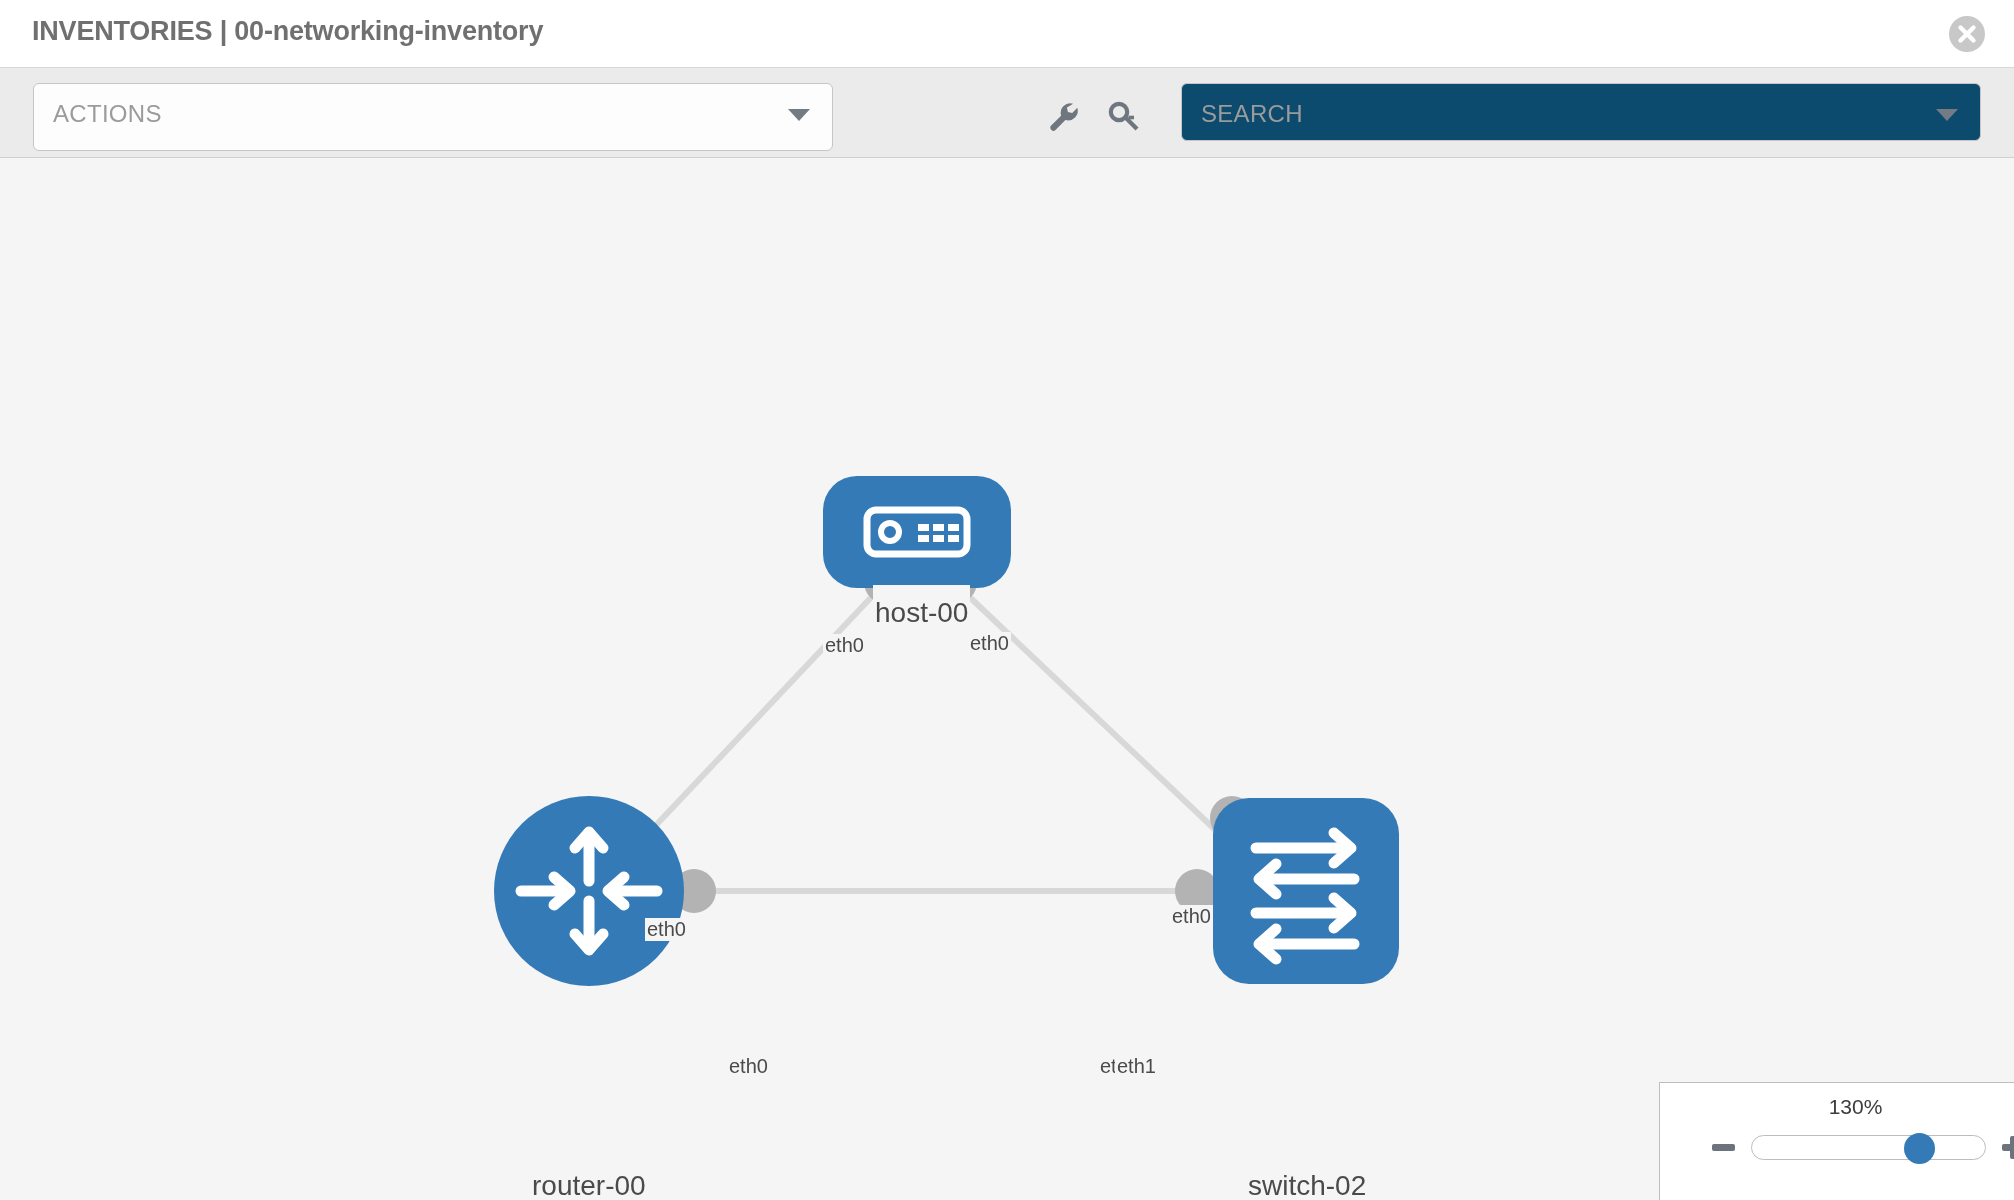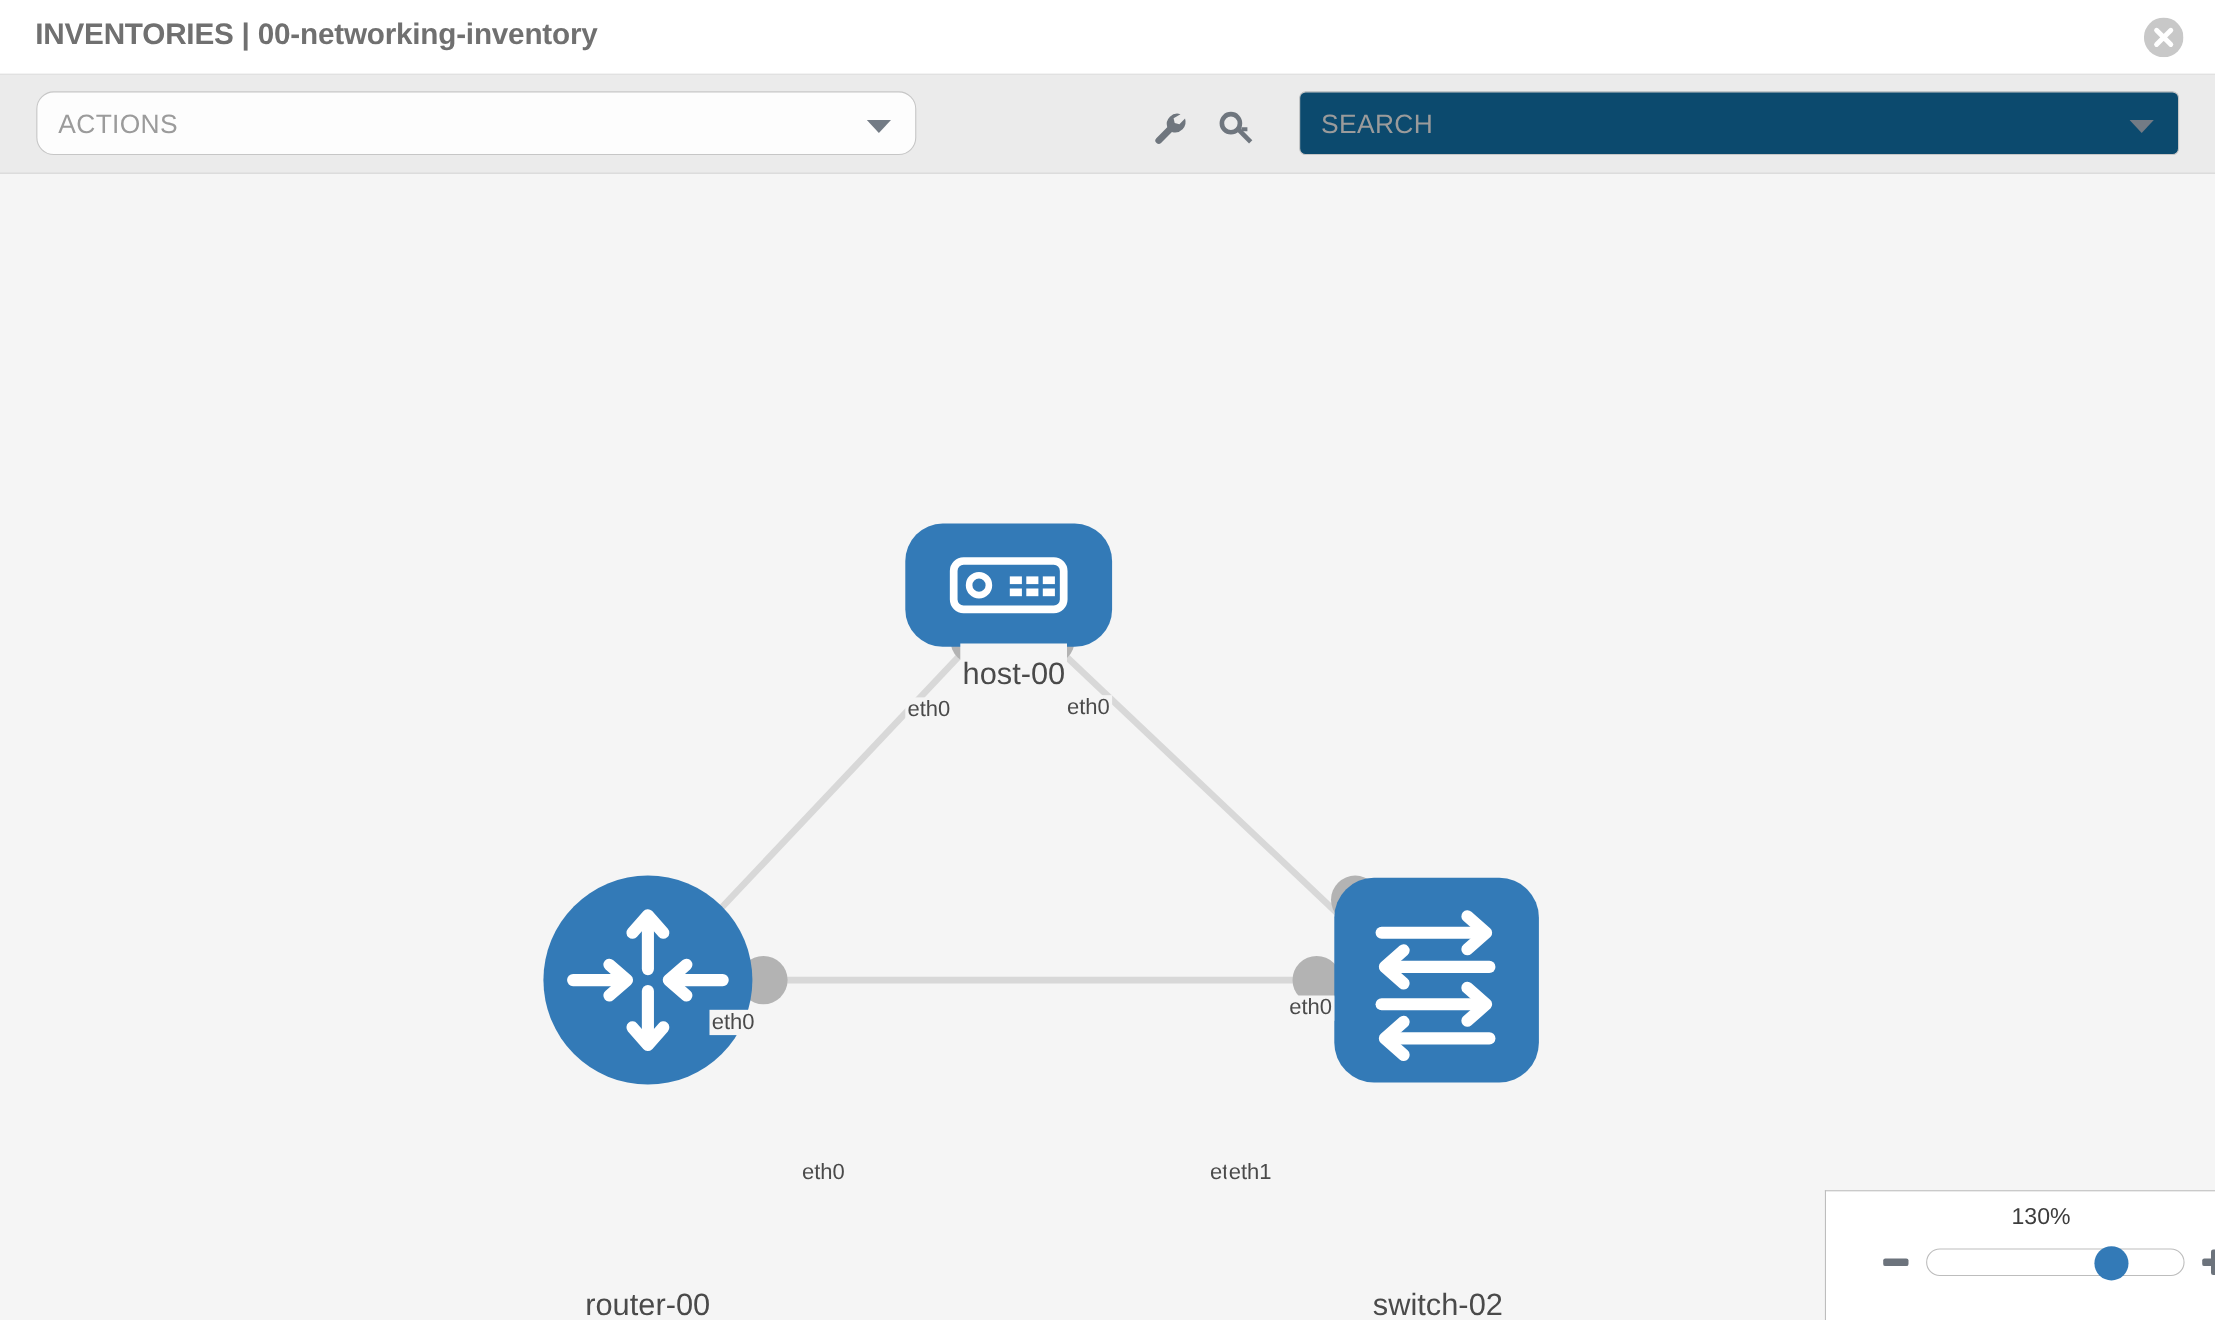--- a/index.html
+++ b/index.html
@@ -60,24 +60,24 @@
     height: 90px;
     background: #ebebeb;
     border-bottom: 1px solid #d0d0d0;
     box-sizing: border-box;
   }
   .actions-select {
     position: absolute;
     left: 33px;
     top: 15px;
     width: 800px;
-    height: 58px;
+    height: 68px;
     background: #fdfdfd;
     border: 1px solid #c6c6c6;
-    border-radius: 16px;
+    border-radius: 6px;
     box-sizing: border-box;
     cursor: pointer;
   }
   .actions-label {
     position: absolute;
     left: 19px;
     top: 16px;
     font-size: 24px;
     color: #9b9b9b;
     letter-spacing: 0.3px;

